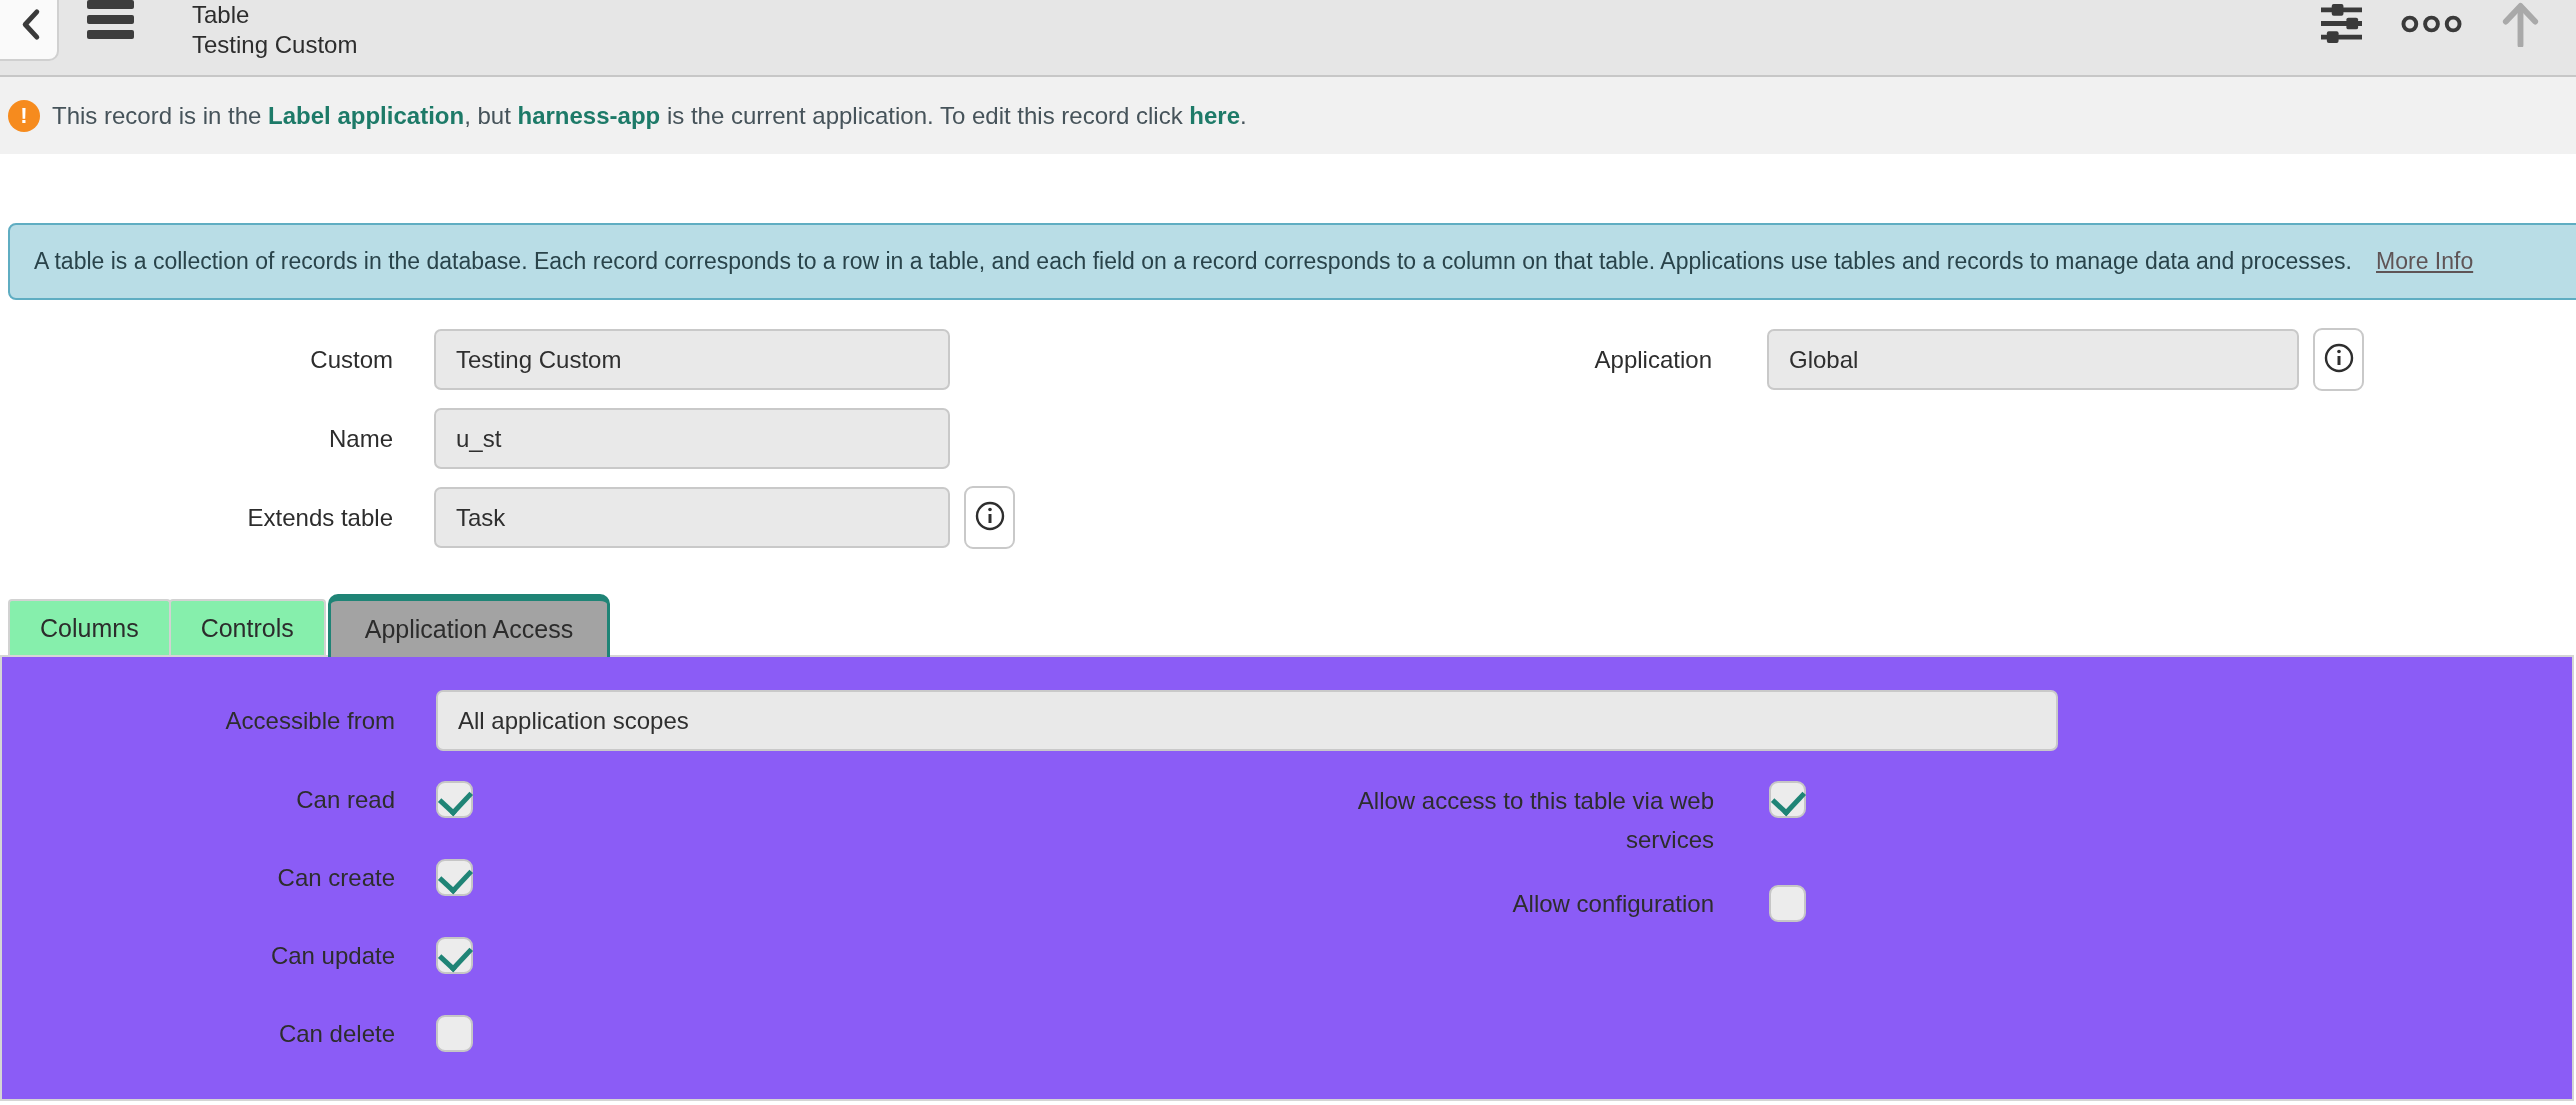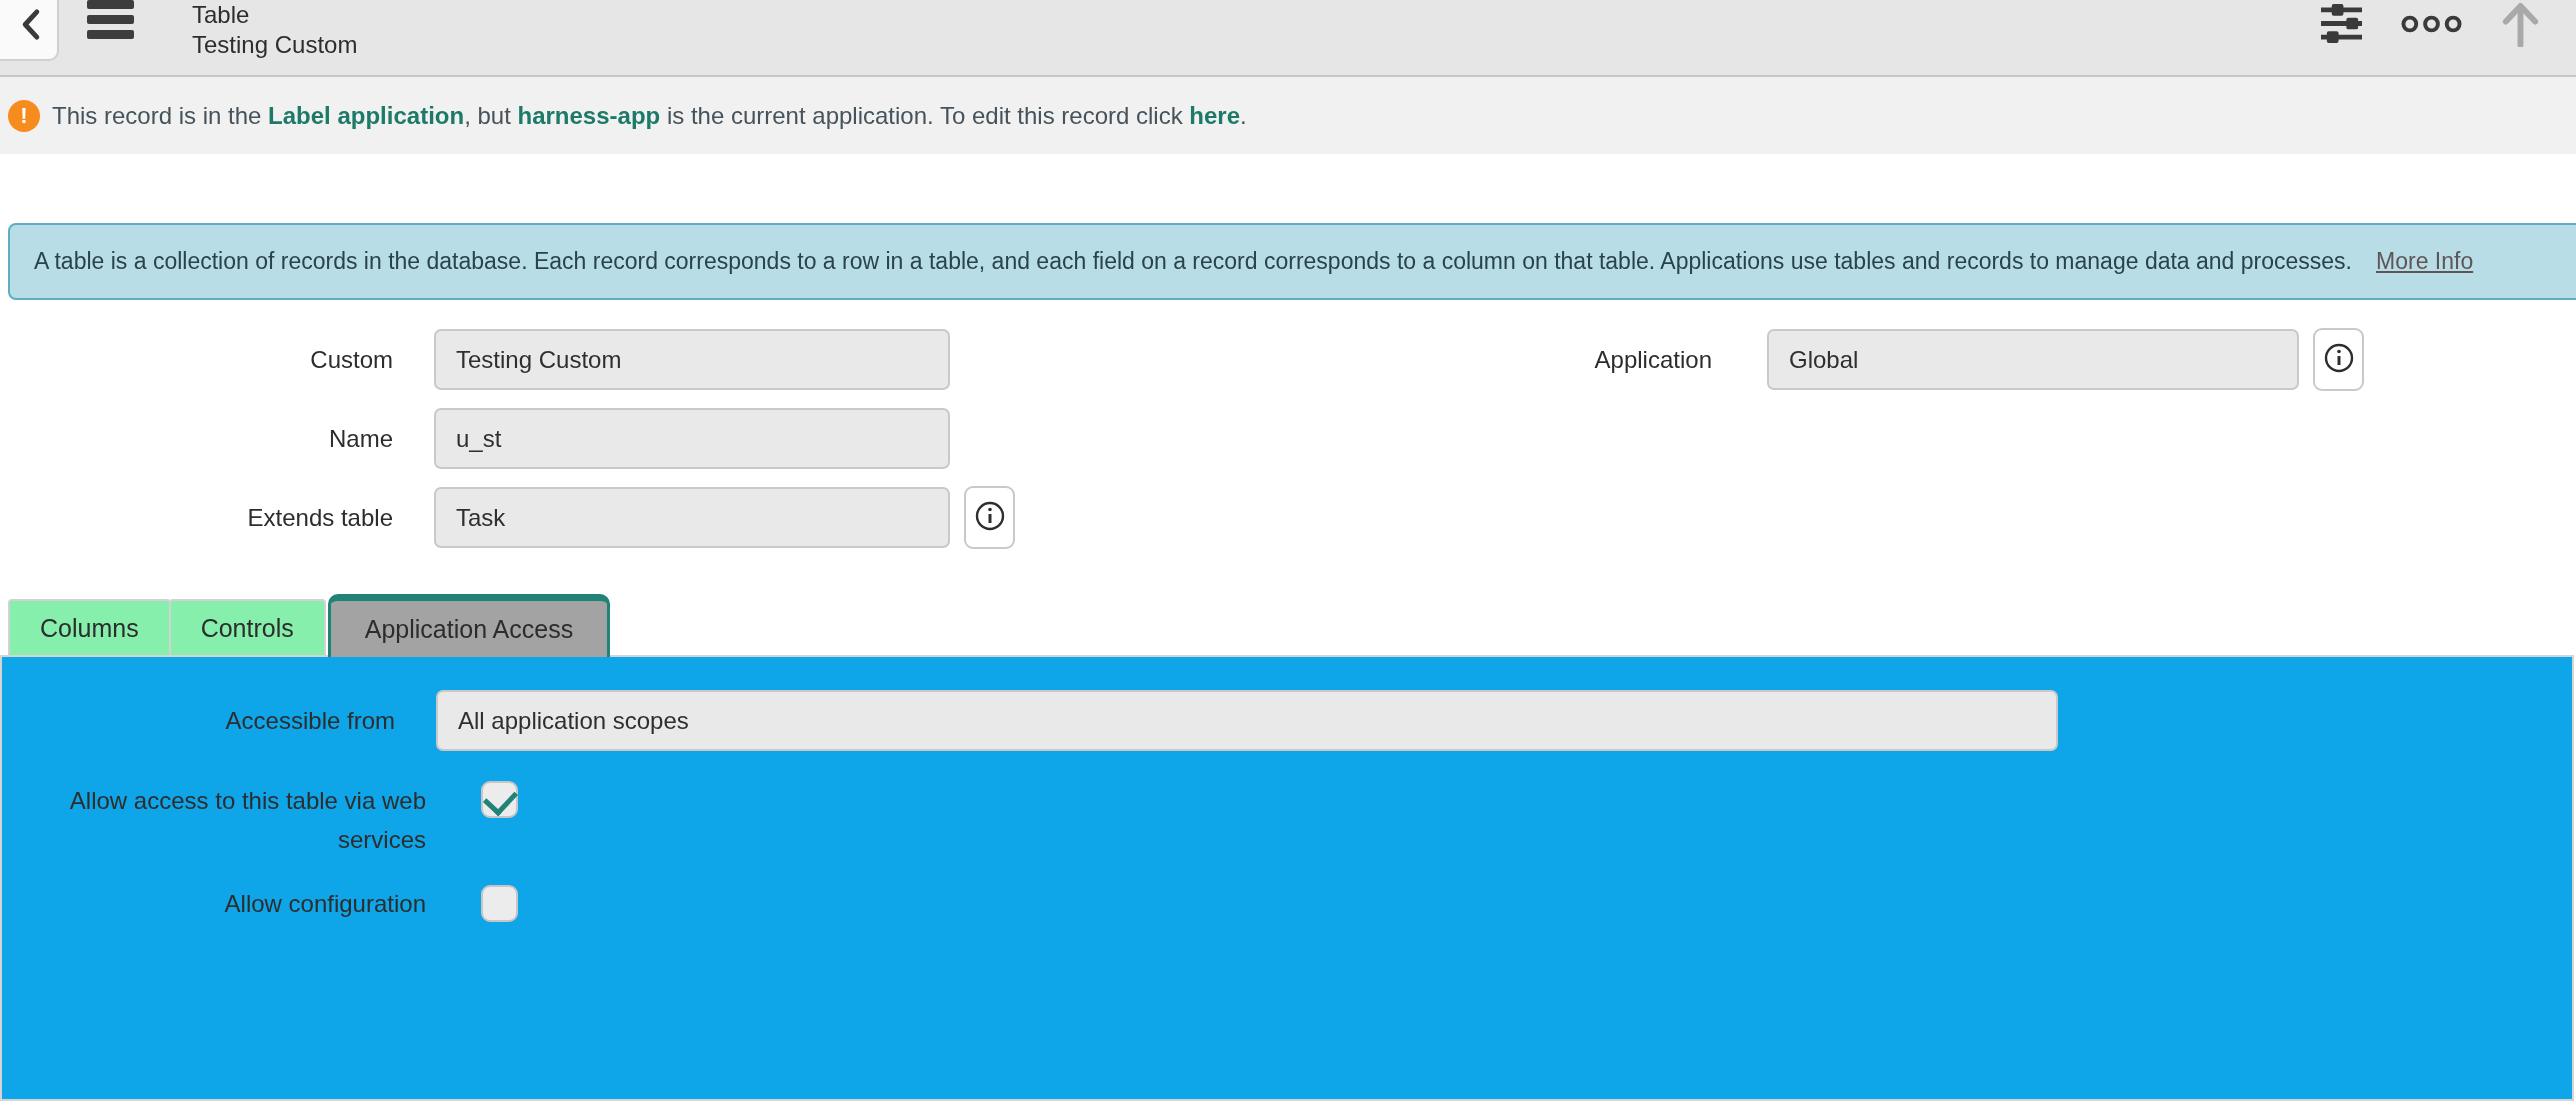--- a/index.html
+++ b/index.html
@@ -131,21 +131,21 @@
     border-radius: 10px 10px 0 0;
     padding: 0 34px;
     margin-bottom: -2px;
     margin-left: 2px;
   }
 
   
   .tab-content {
     position: relative; z-index: 1;
     width: 2574px; height: 446px;
-    background:#0ea5e9;
+    background:#8b5cf6;
     border: 2px solid #d5d5d5;
   }
   .accessible-row { display:flex; align-items:center; height:61px; margin-top: 33px; }
   .checks { display:flex; margin-top: 30px; }
   .checks-left { width: 1288px; }
   .checks-right { flex: 1; }
   .check-row { display:flex; align-items:center; height:37px; margin-bottom:41px; }
   .check-row.two-line { align-items: flex-start; height: 79px; margin-bottom: 25px; }
   .check-label { flex:0 0 434px; text-align:right; padding-right:41px; font-size:24px; color:#2d2d2d; }
   .check-label.rcol { flex:0 0 479px; padding-right:55px; line-height:39px; }
@@ -281,20 +281,38 @@
   </div>
 
   <div class="tab-content">
 
     <div class="accessible-row">
       <div class="field-label">Accessible from</div>
       <div class="input w-wide">All application scopes</div>
     </div>
 
     <div class="checks">
+      <div class="checks-left">
+        <div class="check-row">
+          <div class="check-label">Can read</div>
+          <div class="checkbox checked"></div>
+        </div>
+        <div class="check-row">
+          <div class="check-label">Can create</div>
+          <div class="checkbox checked"></div>
+        </div>
+        <div class="check-row">
+          <div class="check-label">Can update</div>
+          <div class="checkbox checked"></div>
+        </div>
+        <div class="check-row">
+          <div class="check-label">Can delete</div>
+          <div class="checkbox"></div>
+        </div>
+      </div>
       <div class="checks-right">
         <div class="check-row two-line">
           <div class="check-label rcol"><span class="wraplim">Allow access to this table via web services</span></div>
           <div class="checkbox checked"></div>
         </div>
         <div class="check-row">
           <div class="check-label rcol" style="line-height:normal;">Allow configuration</div>
           <div class="checkbox"></div>
         </div>
       </div>

